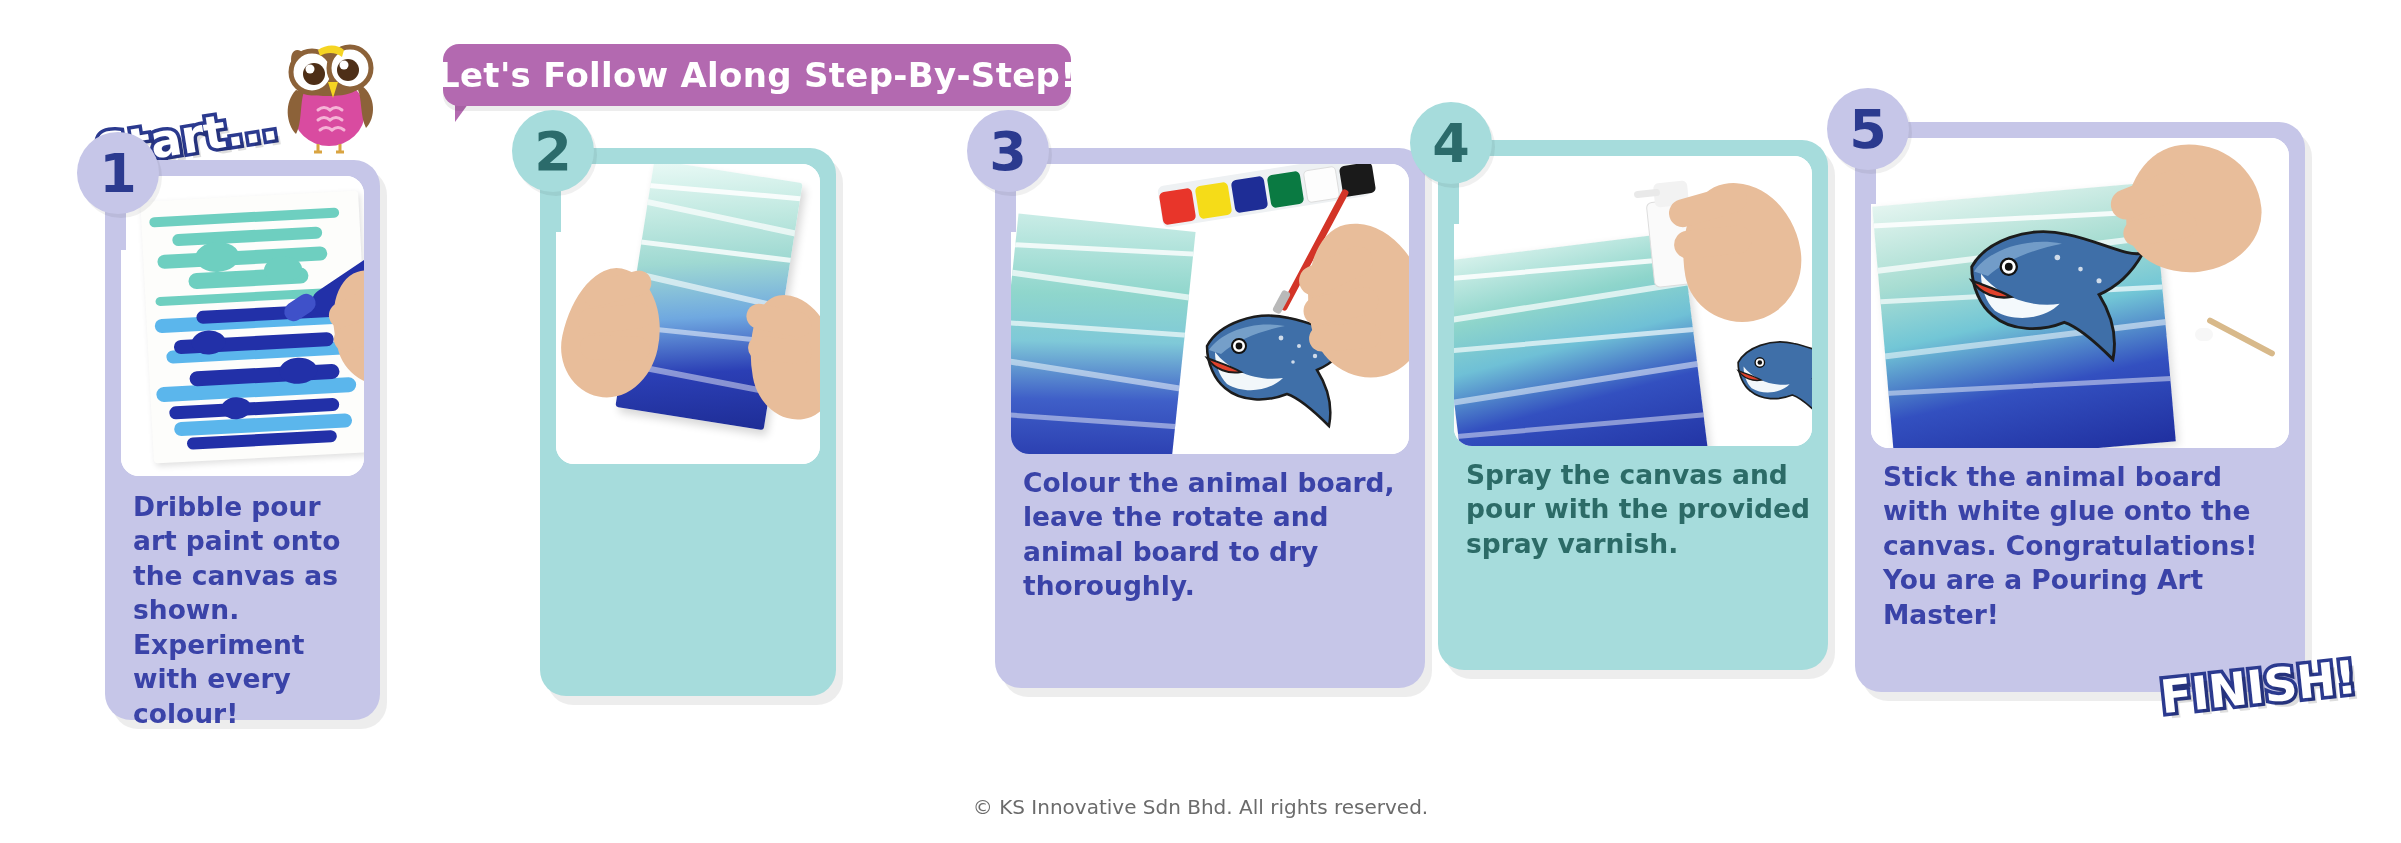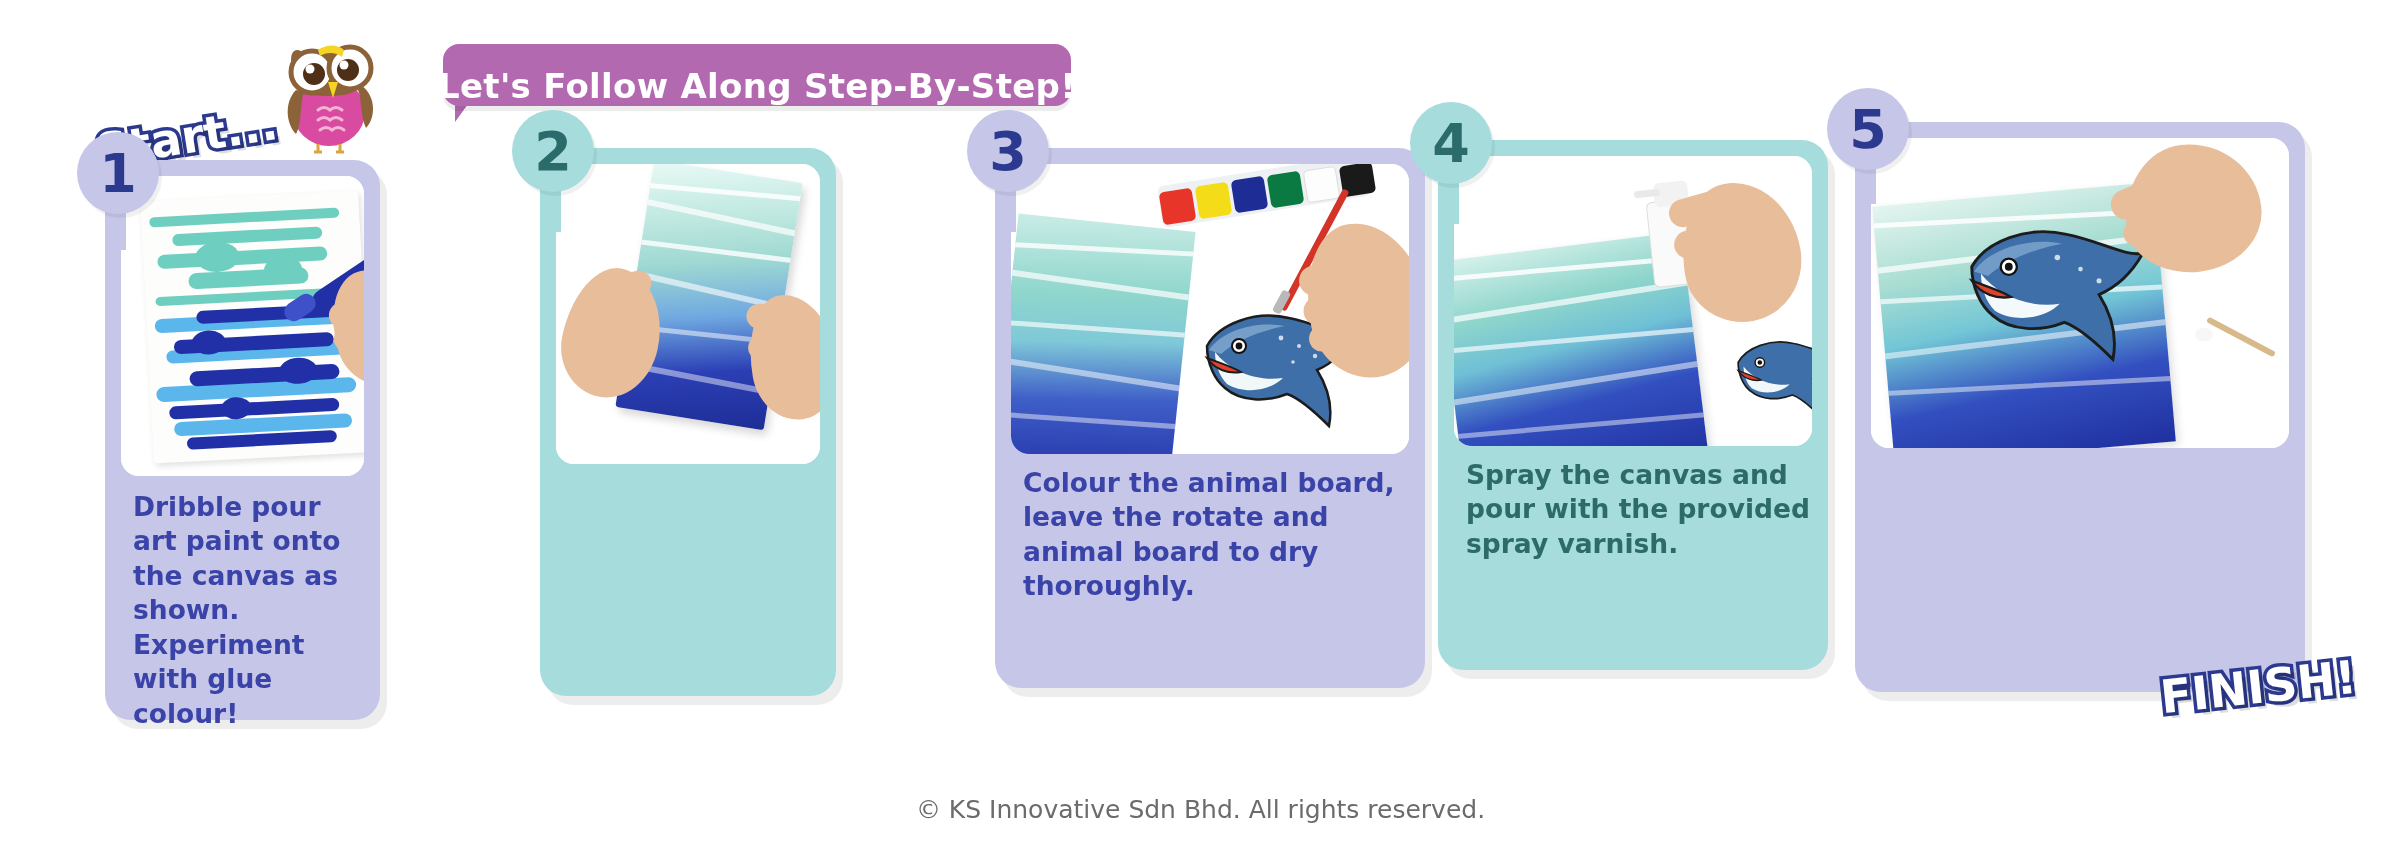--- a/index.html
+++ b/index.html
@@ -8,21 +8,21 @@
     background:#ffffff;
     font-family:"DejaVu Sans", sans-serif;
   }
   #stage{ position:relative; width:2401px; height:843px; background:#fff; }
 
   
   .banner{
     position:absolute; left:443px; top:44px; width:628px; height:62px;
     background:#b369b0; border-radius:16px;
     box-shadow:0 5px 0 rgba(0,0,0,.07);
-    display:flex; align-items:flex-end; justify-content:center;
+    display:flex; align-items:center; justify-content:center;
   }
   .banner-text{
     color:#fff; font-size:34px; font-weight:bold; letter-spacing:.3px;
     font-family:"DejaVu Sans", sans-serif; white-space:nowrap;
   }
   .banner-tail{
     position:absolute; left:455px; top:100px; width:0;height:0;
     border-left:16px solid #b369b0; border-bottom:22px solid transparent;
     border-top:0 solid transparent;
   }
@@ -72,21 +72,21 @@
     position:absolute; left:28px; right:18px;
     font-family:"DejaVu Sans", sans-serif;
     font-weight:bold; font-size:26.5px; line-height:1.30;
   }
   .caption.lav{ color:#3a43a8; }
   .caption.teal{ color:#2c6b67; }
 
   
   .footer{
     position:absolute; left:0; top:795px; width:2401px; text-align:center;
-    color:#6b6b6b; font-size:25px; font-family:"DejaVu Sans", sans-serif;
+    color:#6b6b6b; font-size:20px; font-family:"DejaVu Sans", sans-serif;
   }
 
   
   .pw{ position:absolute; }
   .paper{ background:#fdfdfb; }
   .blob{ position:absolute; border-radius:50%; }
   .hand{ position:absolute; background:#e8bd9a; border-radius:46% 54% 50% 50%/60% 55% 45% 40%; }
   .finger{ position:absolute; background:#e8bd9a; border-radius:40px; }
   .brush{ position:absolute; background:#d33427; border-radius:3px; }
   .dolphin-wrap{ position:absolute; }
@@ -172,21 +172,21 @@
 
         <div class="hand" style="left:212px;top:92px;width:92px;height:118px;transform:rotate(-18deg);"></div>
         <div class="finger" style="left:206px;top:118px;width:64px;height:26px;transform:rotate(-26deg);"></div>
         <div class="finger" style="left:212px;top:146px;width:58px;height:24px;transform:rotate(-18deg);"></div>
       </div>
     </div>
     <div class="badge lav" style="left:-28px; top:-28px;">
       <span>1</span>
     </div>
     <div class="badge-stem lav" style="left:5px; top:20px; height:70px;"></div>
-    <div class="caption lav" style="top:330px;">Dribble pour art paint onto the canvas as shown. Experiment with glue colour!</div>
+    <div class="caption lav" style="top:330px;">Dribble pour art paint onto the canvas as shown. Experiment with every colour!</div>
   </div>
 
   <div class="card teal" style="left:540px; top:148px; width:296px; height:548px;">
     <div class="photo" style="height:300px;">
       <div class="photo-inner" style="background:#ffffff;">
 
         <div class="pw" style="left:78px;top:6px;width:150px;height:250px;background:linear-gradient(168deg,#eafaf6 0%,#bfe8e0 22%,#9fd9d2 38%,#6fa8e0 58%,#2b3fb5 78%,#1e2d96 100%);border-radius:3px;transform:rotate(9deg);box-shadow:4px 5px 9px rgba(0,0,0,.16);overflow:hidden;">
           <div class="pw" style="left:-10px;top:18px;width:180px;height:5px;background:rgba(255,255,255,.85);border-radius:4px;transform:rotate(-4deg);"></div>
           <div class="pw" style="left:-10px;top:44px;width:180px;height:6px;background:rgba(255,255,255,.7);border-radius:4px;transform:rotate(3deg);"></div>
           <div class="pw" style="left:-10px;top:78px;width:180px;height:5px;background:rgba(255,255,255,.8);border-radius:4px;transform:rotate(-2deg);"></div>
@@ -335,19 +335,20 @@
         <div class="finger" style="left:252px;top:78px;width:74px;height:26px;transform:rotate(-10deg);"></div>
 
         <div class="pw" style="left:332px;top:196px;width:76px;height:6px;background:#d8b98a;border-radius:3px;transform:rotate(28deg);"></div>
         <div class="pw" style="left:324px;top:190px;width:18px;height:13px;background:#f7f7f7;border-radius:7px;"></div>
       </div>
     </div>
     <div class="badge lav" style="left:-28px; top:-34px;">
       <span>5</span>
     </div>
     <div class="badge-stem lav" style="left:5px; top:12px; height:70px;"></div>
+    <div class="caption lav" style="top:338px;">Stick the animal board with white glue onto the canvas. Congratulations! You are a Pouring Art Master!</div>
   </div>
 
   <div class="wordart finish-word">FINISH!</div>
 
   <div class="footer">© KS Innovative Sdn Bhd.  All rights reserved.</div>
 
 </div>
 
 </body></html>

